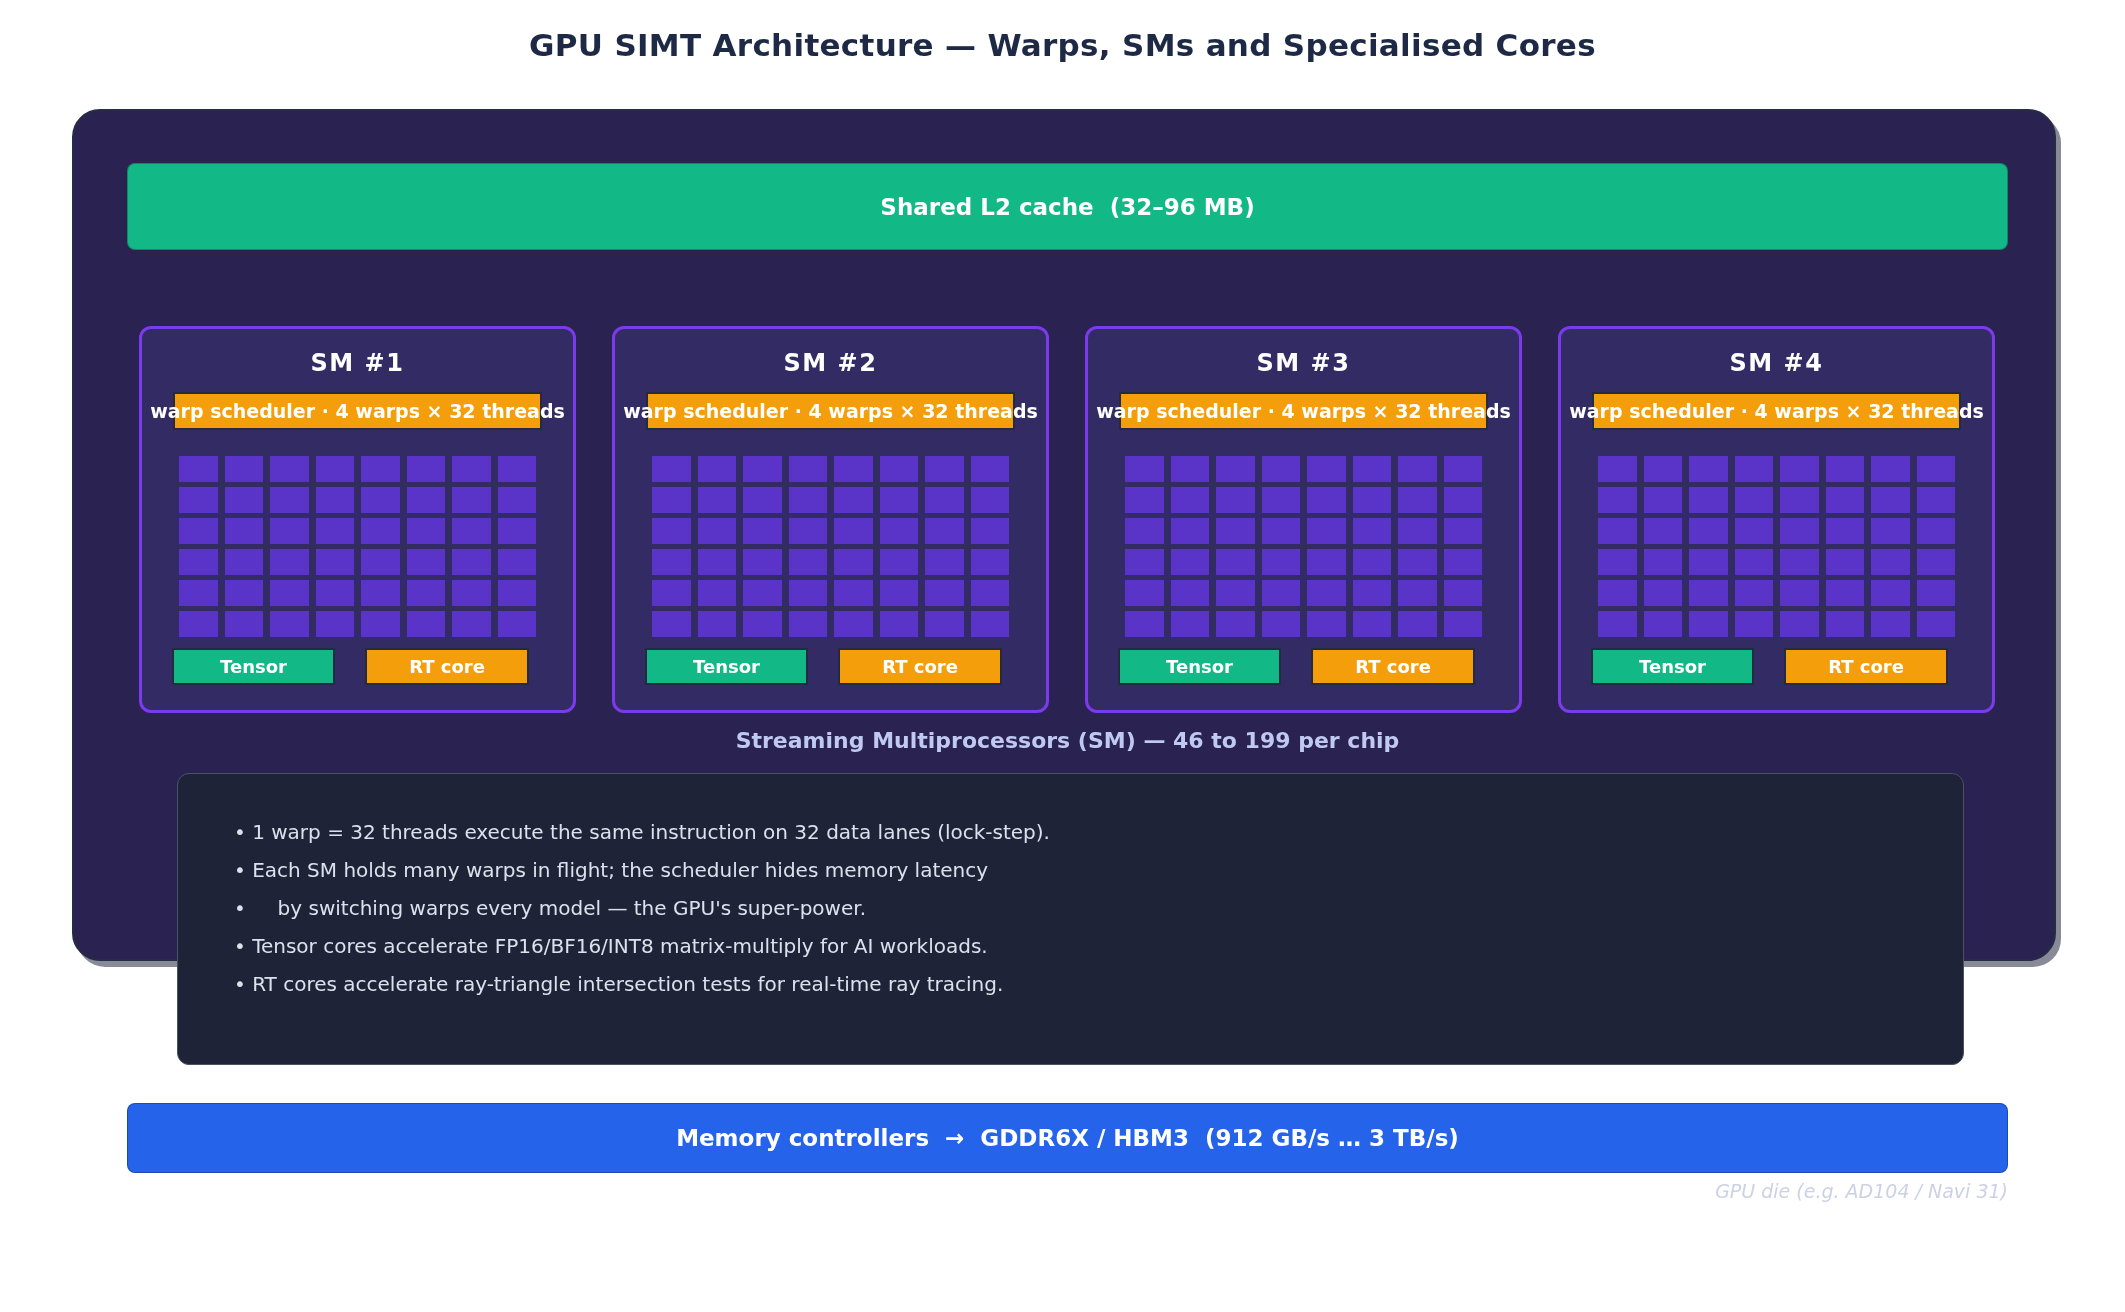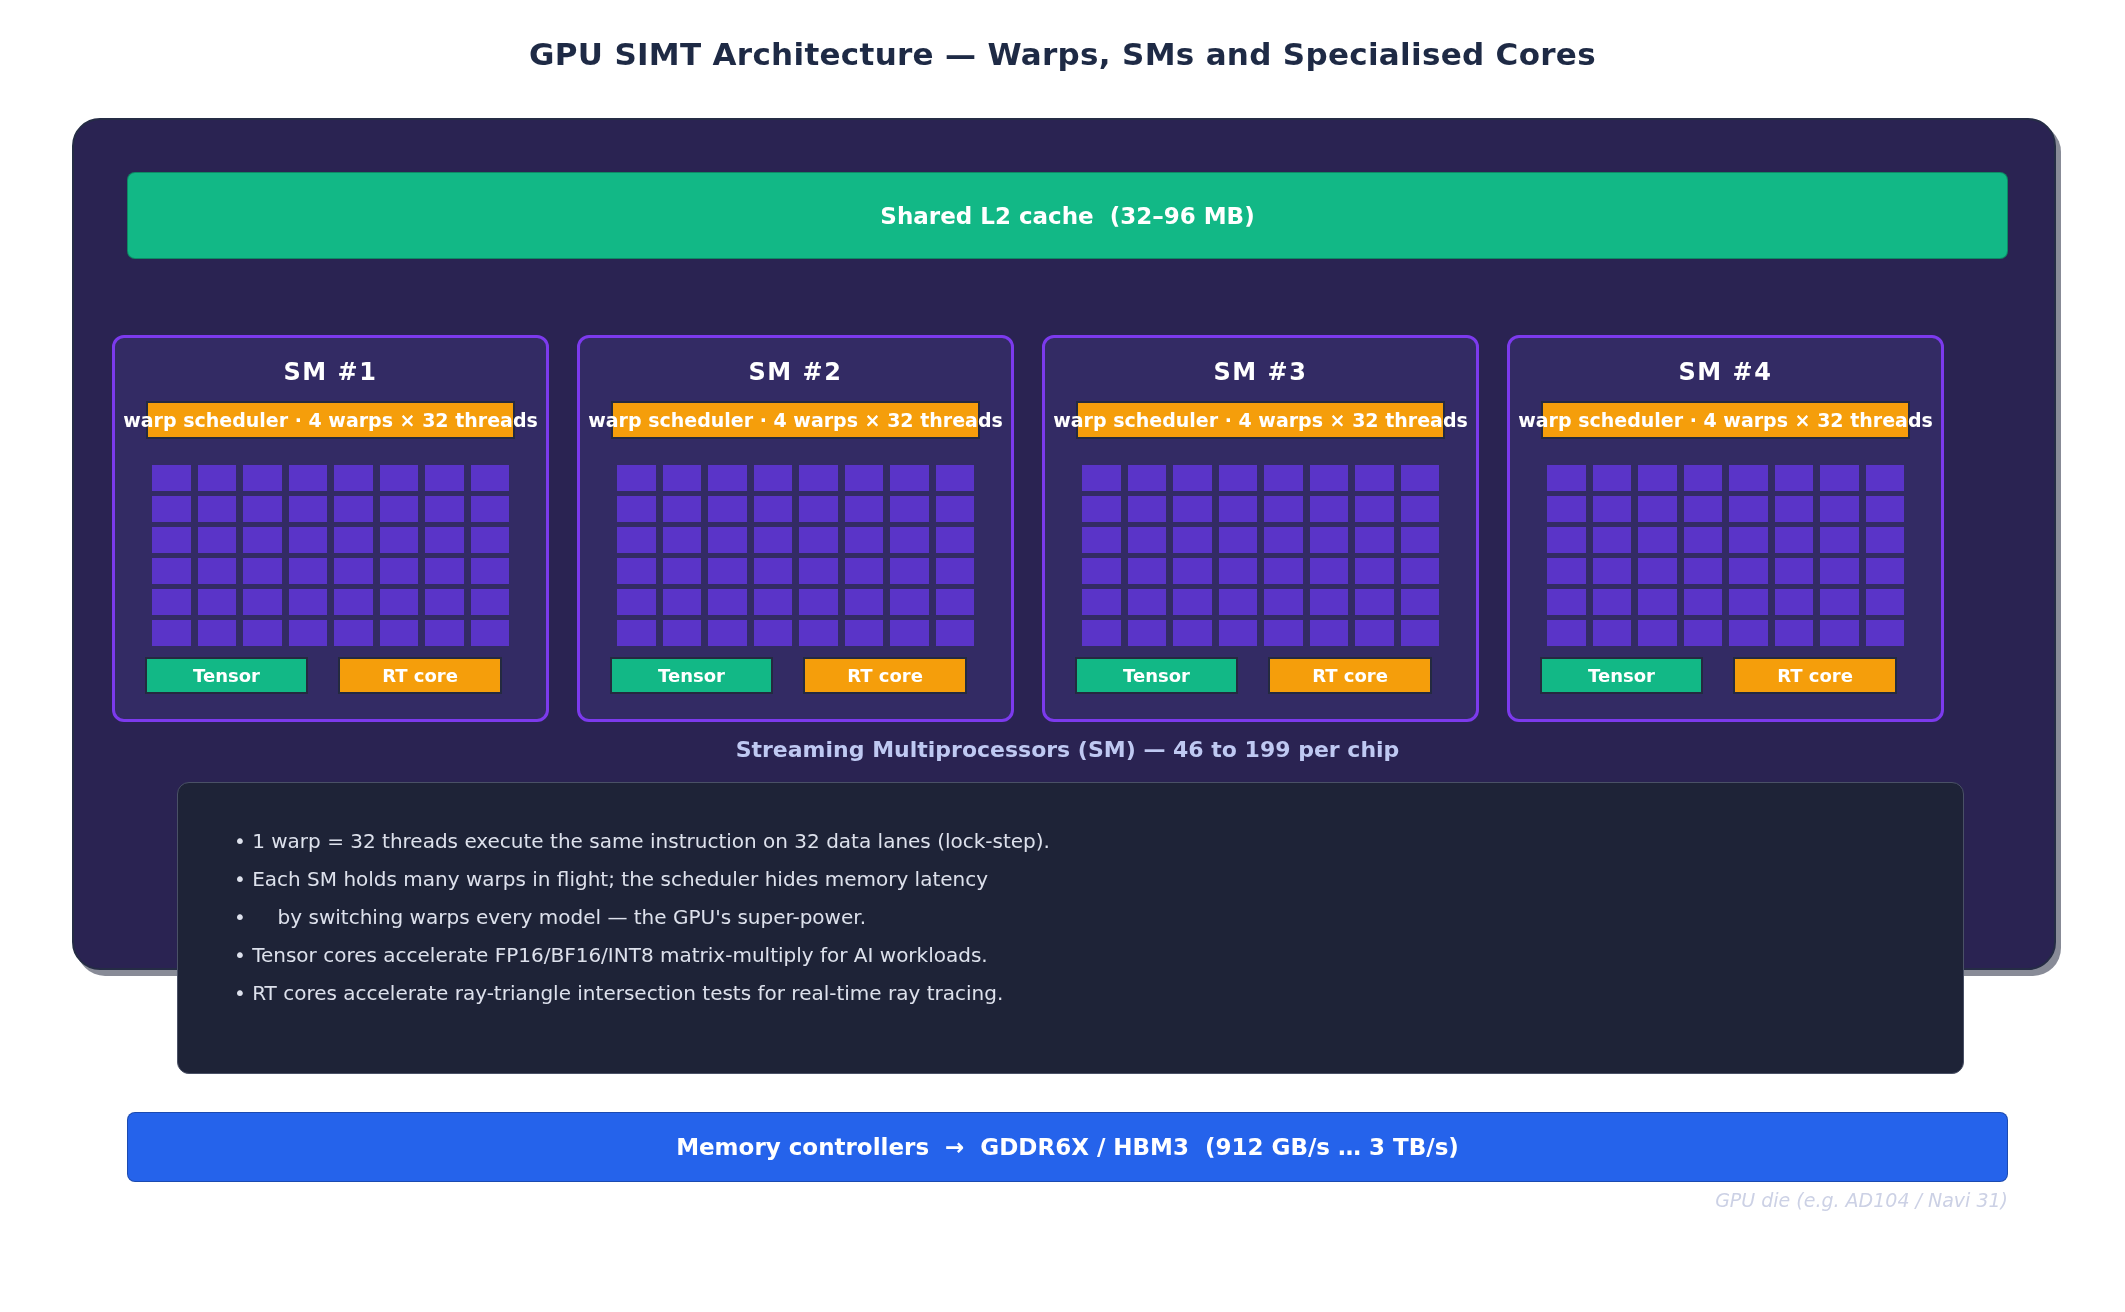--- a/index.html
+++ b/index.html
@@ -12,39 +12,39 @@
     --note-color:#ccd1e5; --title-color:#1e2a45;
   }
   *{box-sizing:border-box;}
   html,body{margin:0;padding:0;}
   body{
     width:2125px;height:1312px;background:#ffffff;
     font-family:"DejaVu Sans","Liberation Sans",sans-serif;
     overflow:hidden;
   }
   .page-title{
-    margin:14px;padding-top:22px;text-align:center;
+    margin:5px;padding-top:22px;text-align:center;
     font-size:31px;font-weight:bold;color:var(--title-color);
     letter-spacing:.3px;
   }
   .die{
     width:1984px;height:852px;margin:46px 0 0 72px;
     background:var(--die-bg);
     border:2px solid var(--die-edge);
     border-radius:28px;
     box-shadow:5px 6px 0 rgba(38,44,66,.55);
     padding:52px 46px 0 53px;
   }
   .bar{
     height:87px;border-radius:8px;display:flex;align-items:center;justify-content:center;
     color:#fff;font-weight:bold;font-size:23px;white-space:pre;
     border:1px solid rgba(0,0,0,.25);
   }
   .l2-bar{background:var(--l2-green);}
-  .sm-row{display:flex;gap:28px;margin:76px 64px 0 12px;justify-content:flex-end;}
+  .sm-row{display:flex;gap:36px;margin:76px 64px 0 12px;}
   .sm{
     width:437px;height:387px;flex:0 0 437px;
     background:var(--sm-bg);
     border:3px solid var(--sm-border);
     border-radius:12px;
   }
   .sm-title{
     margin-top:20px;text-align:center;color:#fff;
     font-size:24px;font-weight:bold;letter-spacing:1.5px;
   }

